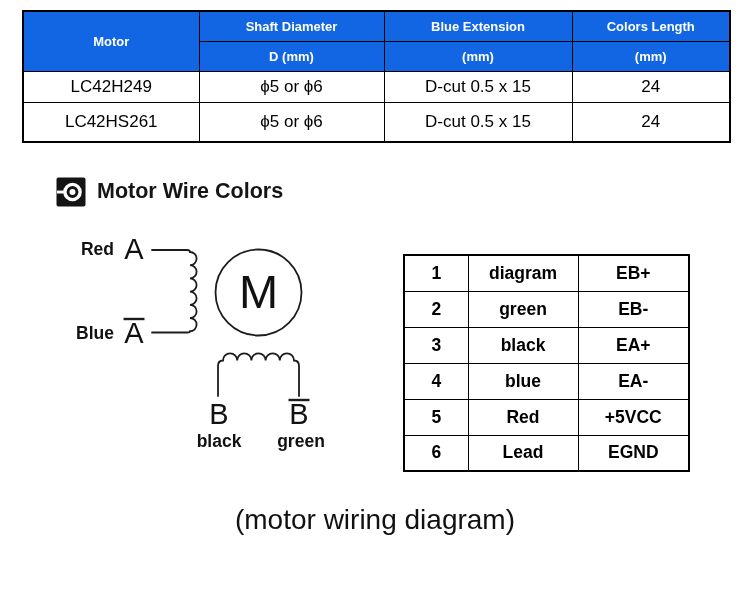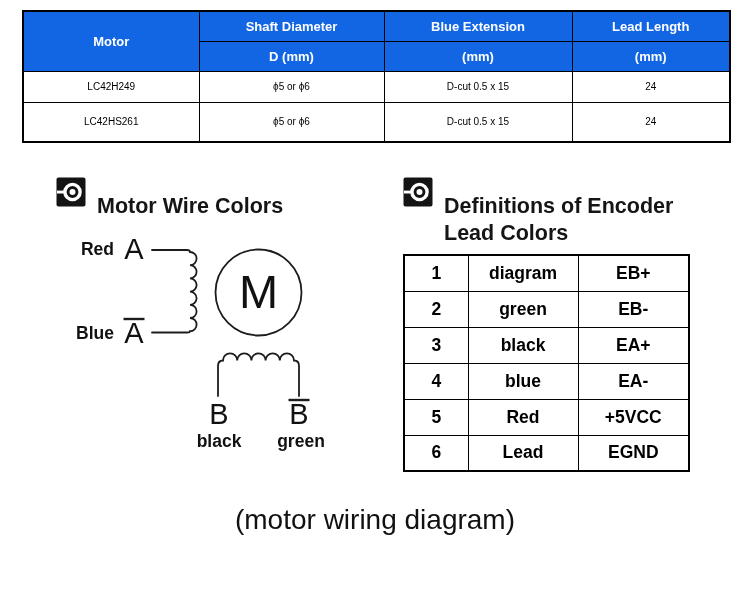--- a/index.html
+++ b/index.html
@@ -15,39 +15,39 @@
   table.spec {
     position: absolute; left: 22px; top: 10px;
     width: 707px;
     border-collapse: collapse;
     table-layout: fixed;
     border: 2px solid #000;
   }
   table.spec td {
     border: 1.3px solid #000;
     text-align: center; vertical-align: middle;
-    font-size: 10px; color: #000;
+    font-size: 17px; color: #000;
     height: 30px;
   }
   table.spec td.hd {
     background: #1266e4;
     color: #ffffff;
     font-weight: 700;
     font-size: 13px;
   }
 
   
   .section-heading {
     position: absolute;
     display: flex; align-items: flex-start; gap: 11px;
     color: #151515;
   }
   .section-heading .hd-text {
     font-size: 21.5px; font-weight: 600; line-height: 27px;
-    margin-top: 16px;
+    margin-top: 1px;
   }
   .heading-motor { left: 56px; top: 177px; }
   .heading-encoder { left: 403px; top: 177px; }
 
   
   svg.diagram { position: absolute; left: 40px; top: 226px; }
   svg.diagram text { fill: #111; }
   .lbl-small { font-size: 17.5px; font-weight: 600; }
   .lbl-terminal { font-size: 29px; font-weight: 400; }
   .lbl-motor { font-size: 47px; font-weight: 400; }
@@ -86,21 +86,21 @@
       <col style="width:176px">
         <col style="width:185px">
         <col style="width:188px">
         <col style="width:158px">
     </colgroup>
     <tbody>
       <tr>
         <td class="hd" rowspan="2">Motor</td>
         <td class="hd">Shaft Diameter</td>
         <td class="hd">Blue Extension</td>
-        <td class="hd">Lead Length</td>
+        <td class="hd">Colors Length</td>
       </tr>
       <tr>
         <td class="hd">D (mm)</td>
         <td class="hd">(mm)</td>
         <td class="hd">(mm)</td>
       </tr>
       <tr style="height:31px">
         <td>LC42H249</td>
         <td>ϕ5 or ϕ6</td>
         <td>D-cut 0.5 x 15</td>
@@ -120,34 +120,20 @@
       <svg width="30" height="30" viewBox="0 0 30 30">
         <rect x="0.5" y="0.5" width="29" height="29" rx="2" fill="#141414"></rect>
         <circle cx="16.5" cy="15" r="7.6" fill="none" stroke="#ffffff" stroke-width="3.4"></circle>
         <circle cx="16.5" cy="15" r="3" fill="#ffffff"></circle>
         <rect x="1" y="13.6" width="7" height="2.9" fill="#ffffff"></rect>
       </svg>
     </span>
     <span class="hd-text">Motor Wire Colors</span>
   </div>
 
-  <div class="section-heading heading-encoder">
-    <span>
-      <svg width="30" height="30" viewBox="0 0 30 30">
-        <rect x="0.5" y="0.5" width="29" height="29" rx="2" fill="#141414"></rect>
-        <circle cx="16.5" cy="15" r="7.6" fill="none" stroke="#ffffff" stroke-width="3.4"></circle>
-        <circle cx="16.5" cy="15" r="3" fill="#ffffff"></circle>
-        <rect x="1" y="13.6" width="7" height="2.9" fill="#ffffff"></rect>
-      </svg>
-    </span>
-    <span class="hd-text">
-      <span>Definitions of Encoder</span><br>
-      <span>Lead Colors</span>
-    </span>
-  </div>
 
   <svg class="diagram" width="300" height="232" viewBox="40 226 300 232">
 
     <text x="114" y="255" text-anchor="end" class="lbl-small">Red</text>
     <text x="134" y="259" text-anchor="middle" class="lbl-terminal">A</text>
 
     <text x="114" y="339" text-anchor="end" class="lbl-small">Blue</text>
     <text x="134" y="343" text-anchor="middle" class="lbl-terminal">A</text>
     <line x1="123.5" y1="319" x2="144.5" y2="319" class="overline-bar"></line>
 

